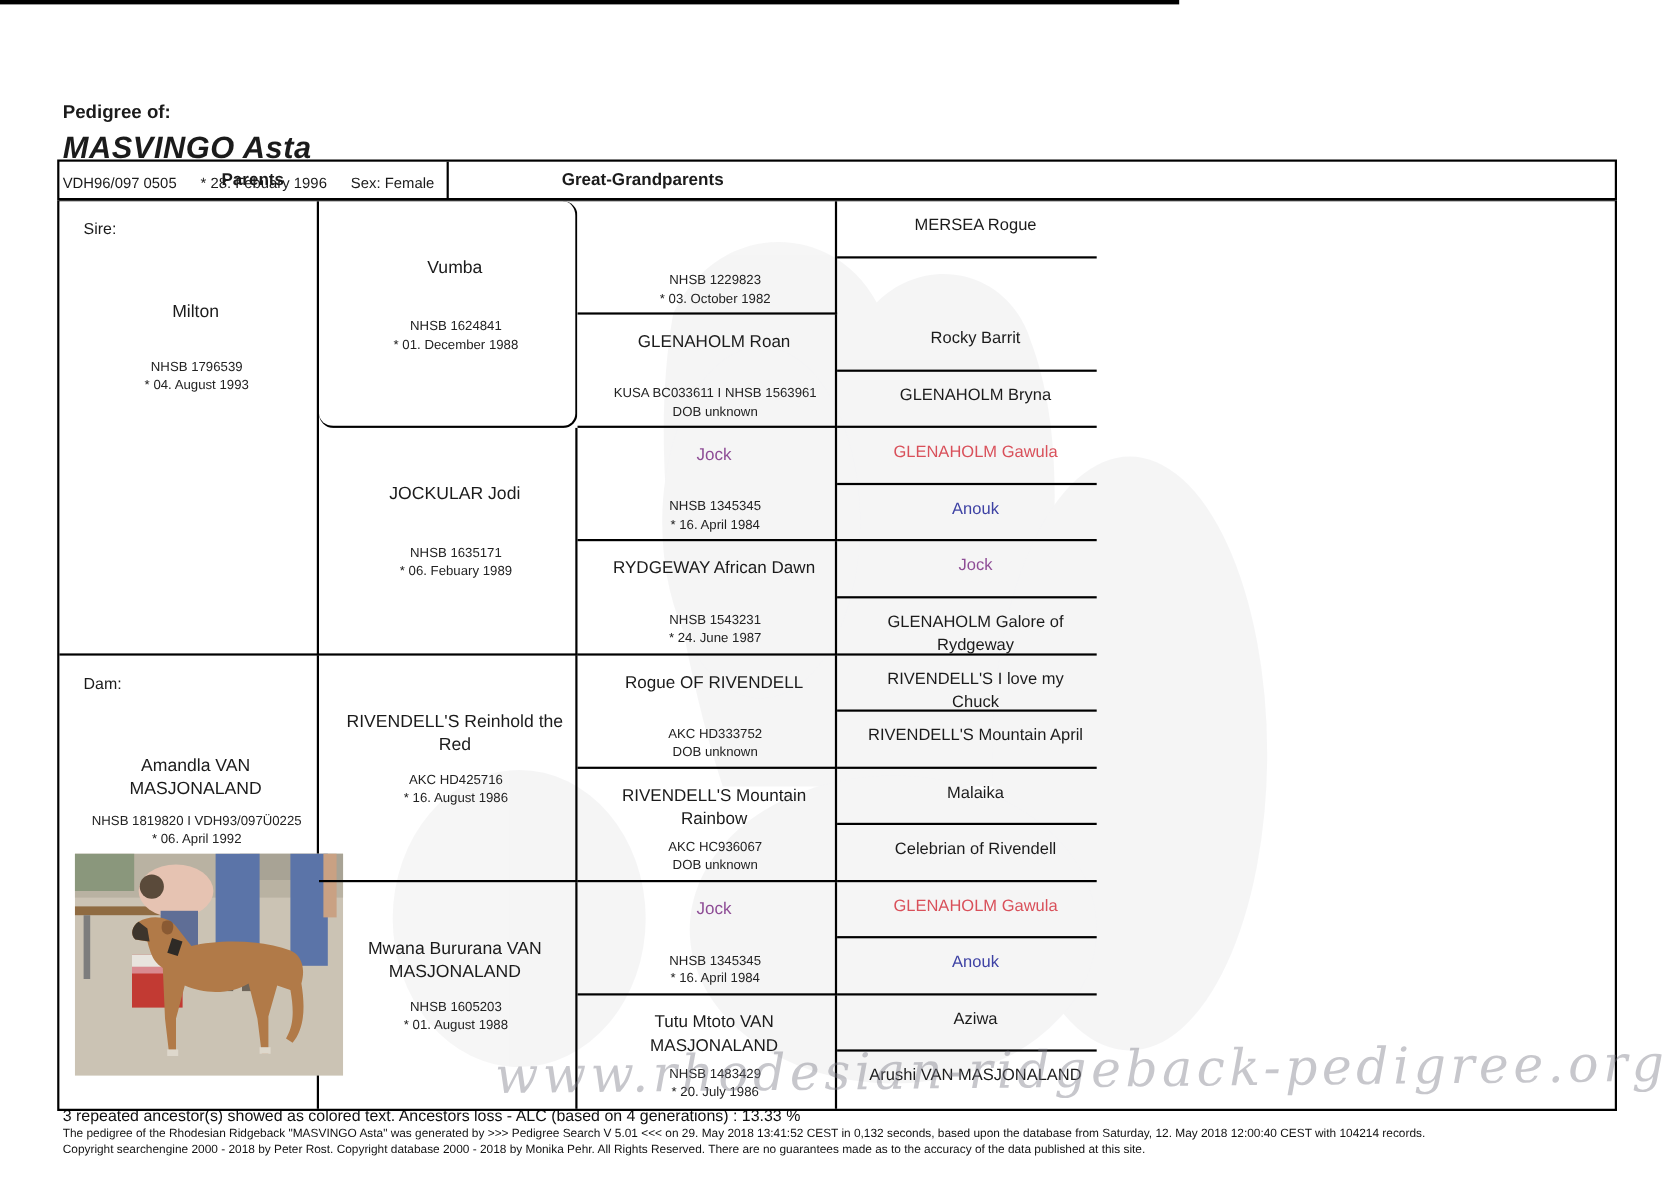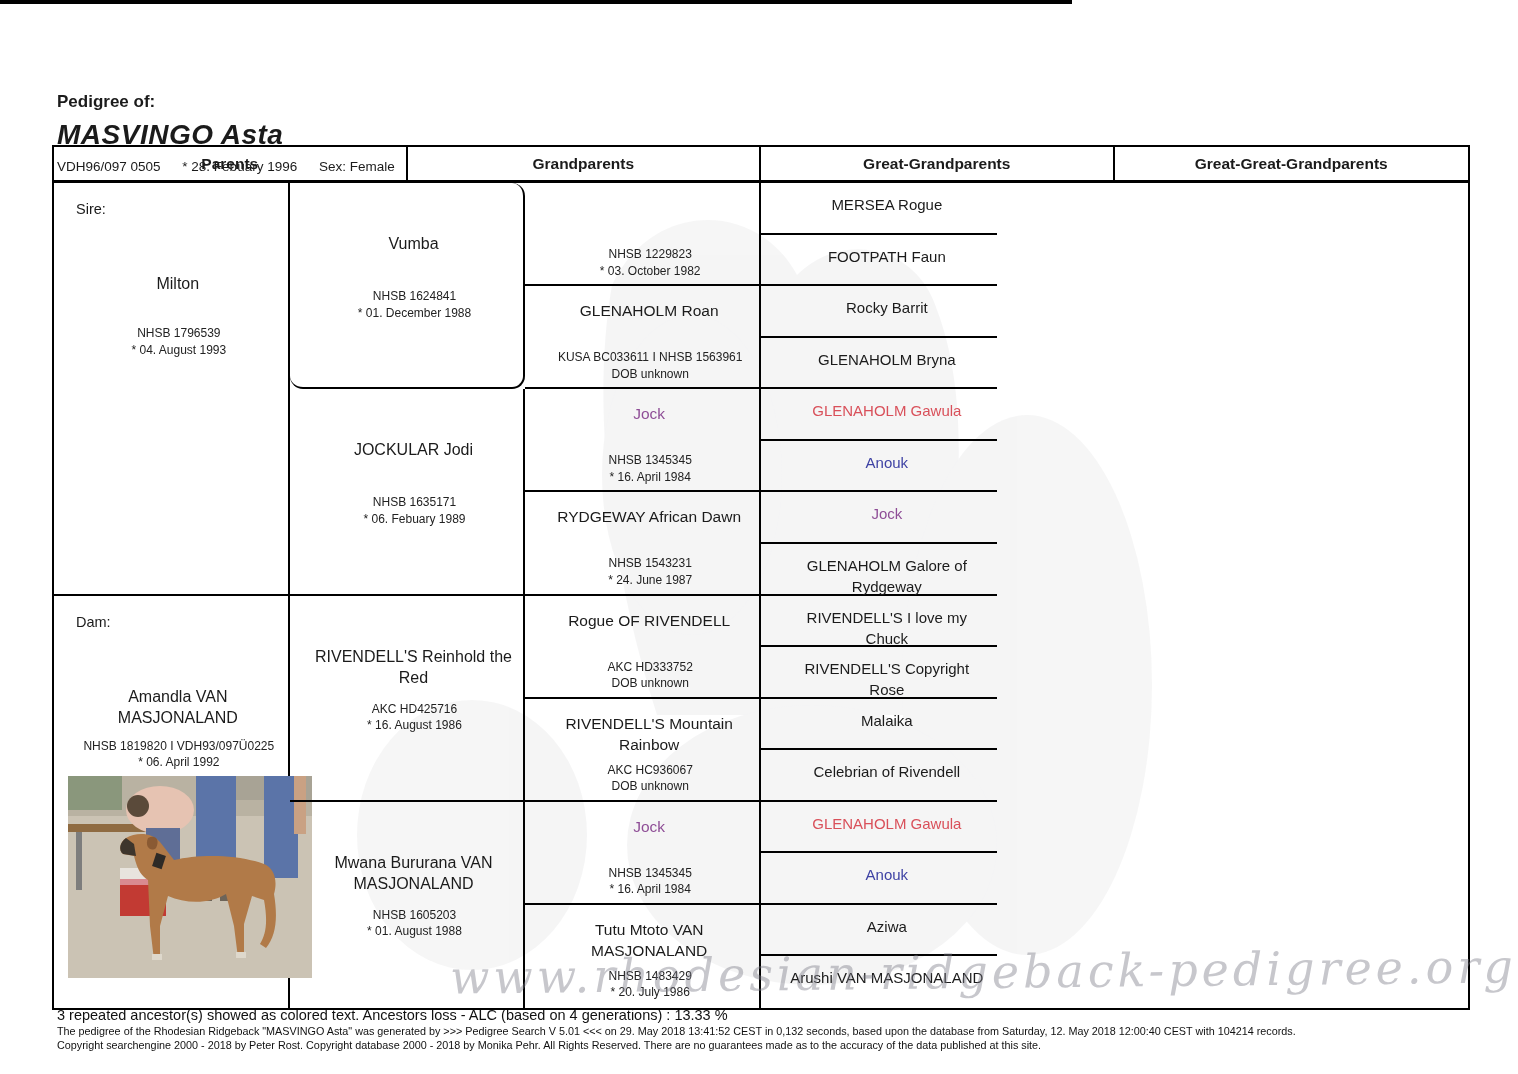--- a/index.html
+++ b/index.html
@@ -86,23 +86,21 @@
       <path d="M560 140 C600 55 705 55 745 130 C790 85 865 100 885 165 C925 270 905 430 865 570 L605 570 C560 430 538 265 560 140 Z"></path>
       <ellipse cx="975" cy="540" rx="125" ry="270"></ellipse>
       <ellipse cx="420" cy="690" rx="115" ry="135"></ellipse>
       <ellipse cx="760" cy="700" rx="185" ry="140"></ellipse>
       <ellipse cx="640" cy="330" rx="90" ry="160"></ellipse>
     </g>
   </svg>
 
   <div class="thead">
     <div class="th">Parents</div>
-    <div class="th">Grandparents</div>
     <div class="th">Great-Grandparents</div>
-    <div class="th">Great-Great-Grandparents</div>
   </div>
 
   <div class="tbody">
 
     <div class="cell parent-cell cell-sire">
       <div class="role">Sire:</div>
       <div class="name">Milton</div>
       <div class="regblock">
         <div>NHSB 1796539</div>
         <div>* 04. August 1993</div>
@@ -223,23 +221,20 @@
       <div class="cell ggp-cell no-bb" style="grid-area: 15 / 3 / span 2;">
         <div class="name">Tutu Mtoto VAN MASJONALAND</div>
         <div class="regblock">
           <div>NHSB 1483429</div>
           <div>* 20. July 1986</div>
         </div>
       </div>
       <div class="cell gggp-cell no-br" style="grid-area: 1 / 4 / span 1;">
         <div class="name">MERSEA Rogue</div>
       </div>
-      <div class="cell gggp-cell no-br" style="grid-area: 2 / 4 / span 1;">
-        <div class="name">FOOTPATH Faun</div>
-      </div>
       <div class="cell gggp-cell no-br" style="grid-area: 3 / 4 / span 1;">
         <div class="name">Rocky Barrit</div>
       </div>
       <div class="cell gggp-cell no-br" style="grid-area: 4 / 4 / span 1;">
         <div class="name">GLENAHOLM Bryna</div>
       </div>
       <div class="cell gggp-cell no-br" style="grid-area: 5 / 4 / span 1;">
         <div class="name" style="color: rgb(217, 80, 90);">GLENAHOLM Gawula</div>
       </div>
       <div class="cell gggp-cell no-br" style="grid-area: 6 / 4 / span 1;">
@@ -248,21 +243,21 @@
       <div class="cell gggp-cell no-br" style="grid-area: 7 / 4 / span 1;">
         <div class="name" style="color: rgb(142, 77, 150);">Jock</div>
       </div>
       <div class="cell gggp-cell no-br" style="grid-area: 8 / 4 / span 1;">
         <div class="name">GLENAHOLM Galore of Rydgeway</div>
       </div>
       <div class="cell gggp-cell no-br" style="grid-area: 9 / 4 / span 1;">
         <div class="name">RIVENDELL'S I love my Chuck</div>
       </div>
       <div class="cell gggp-cell no-br" style="grid-area: 10 / 4 / span 1;">
-        <div class="name">RIVENDELL'S Copyright Rose</div>
+        <div class="name">RIVENDELL'S Mountain April</div>
       </div>
       <div class="cell gggp-cell no-br" style="grid-area: 11 / 4 / span 1;">
         <div class="name">Malaika</div>
       </div>
       <div class="cell gggp-cell no-br" style="grid-area: 12 / 4 / span 1;">
         <div class="name">Celebrian of Rivendell</div>
       </div>
       <div class="cell gggp-cell no-br" style="grid-area: 13 / 4 / span 1;">
         <div class="name" style="color: rgb(217, 80, 90);">GLENAHOLM Gawula</div>
       </div>

